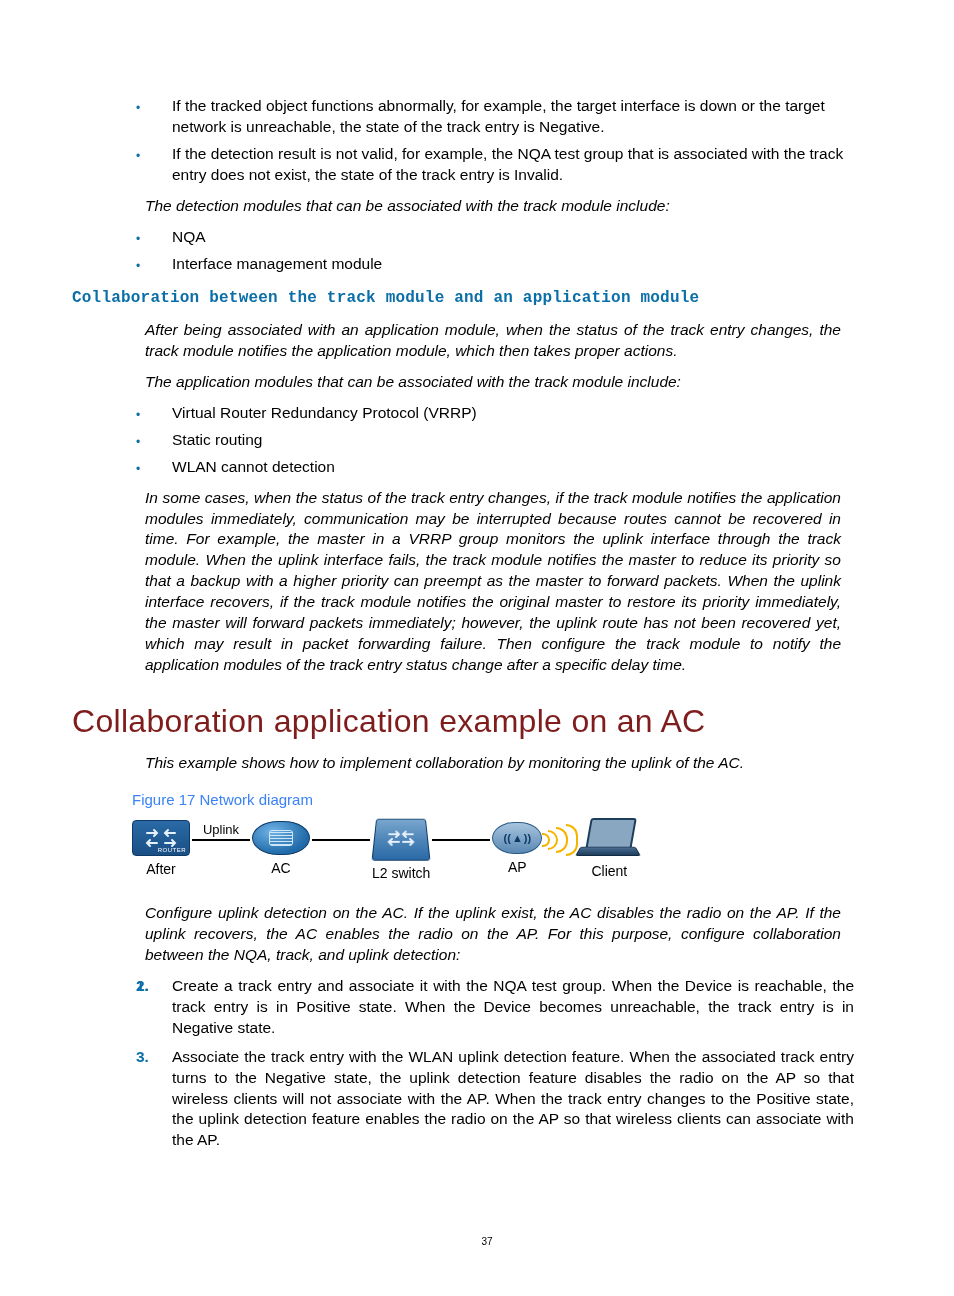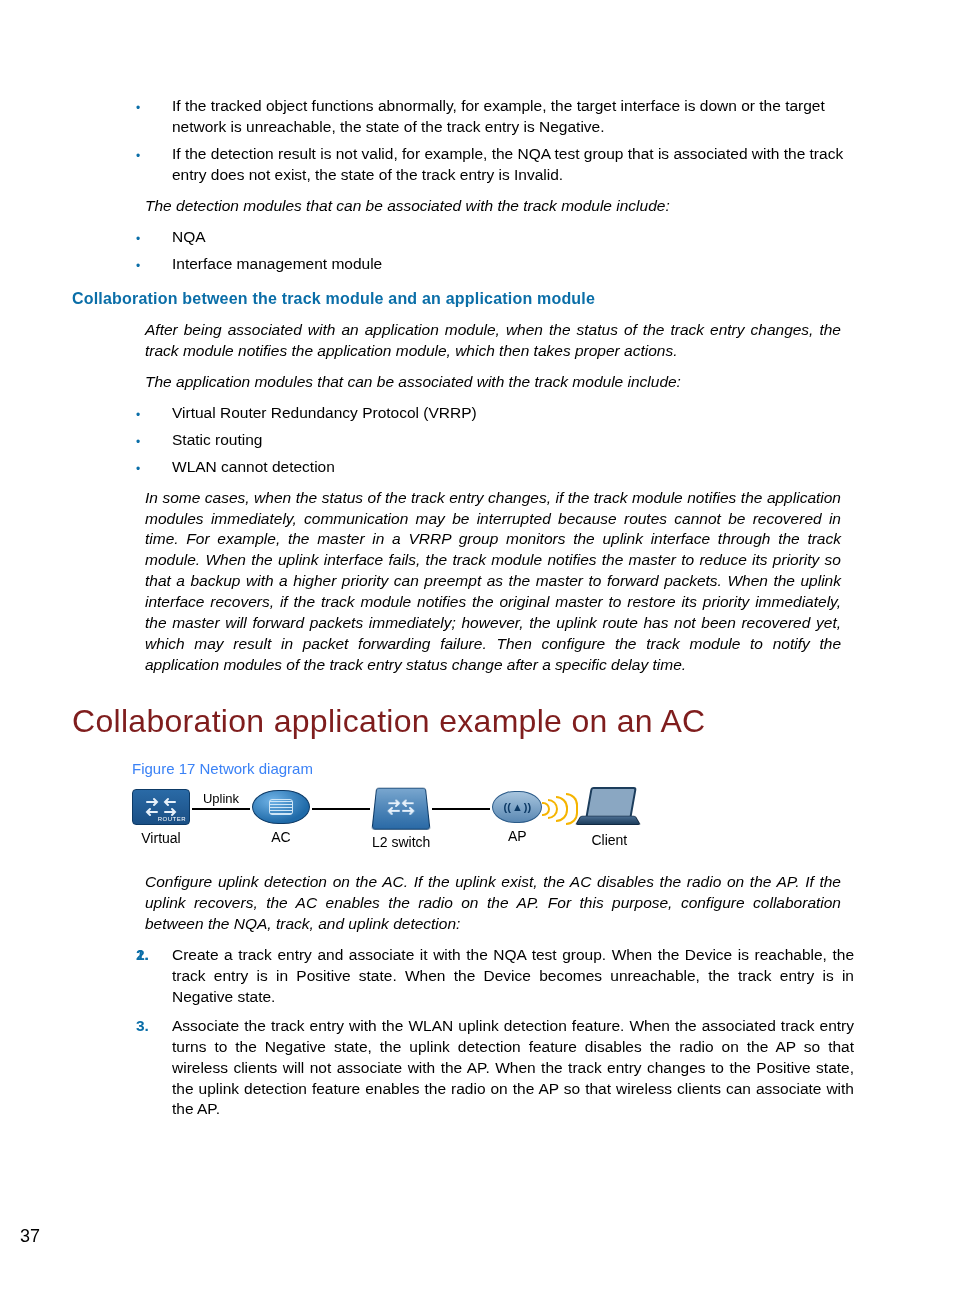--- a/index.html
+++ b/index.html
@@ -44,20 +44,21 @@
     margin: 10px 13px;
     font-style: italic;
   }
   .just { text-align: justify; }
   h3.sub {
     color: #0a6ea8;
     font-weight: bold;
     font-size: 16px;
     margin: 14px 0 8px 0;
     letter-spacing: 0.2px;
+    font-family: Liberation Mono, monospace;
   }
   h2.section {
     color: #7f1d1d;
     font-weight: 300;
     font-size: 32px;
     margin: 24px 0 8px -60px;
     letter-spacing: 0.3px;
   }
   .figcap {
     color: #3b82f6;
@@ -80,21 +81,22 @@
     position: absolute;
     left: 4px;
     top: 0;
     color: #0a6ea8;
     font-weight: bold;
   }
   .page-number {
     position: absolute;
     left: 0; right: 0;
     bottom: 48px;
-    font-size: 18px;
+    text-align: center;
+    font-size: 10px;
     padding-left: 20px;
   }
   
   .diagram {
     display: flex;
     align-items: center;
     gap: 0;
     margin: 4px 0 20px 0;
   }
   .node {
@@ -238,37 +240,38 @@
     <ul class="bullets">
       <li>Virtual Router Redundancy Protocol (VRRP)</li>
       <li>Static routing</li>
       <li>WLAN cannot detection</li>
     </ul>
 
     <div class="para just">In some cases, when the status of the track entry changes, if the track module notifies the application modules immediately, communication may be interrupted because routes cannot be recovered in time. For example, the master in a VRRP group monitors the uplink interface through the track module. When the uplink interface fails, the track module notifies the master to reduce its priority so that a backup with a higher priority can preempt as the master to forward packets. When the uplink interface recovers, if the track module notifies the original master to restore its priority immediately, the master will forward packets immediately; however, the uplink route has not been recovered yet, which may result in packet forwarding failure. Then configure the track module to notify the application modules of the track entry status change after a specific delay time.</div>
 
     <h2 class="section">Collaboration application example on an AC</h2>
 
+    <div class="para">This example shows how to implement collaboration by monitoring the uplink of the AC.</div>
 
     <div class="figcap">Figure 17 Network diagram</div>
 
     <div class="diagram">
       <div class="node">
         <div class="router">
           <svg viewBox="0 0 36 22">
               <g stroke="#e7f1fb" stroke-width="2" fill="none" stroke-linecap="round">
             <path d="M4 6 L14 6 M11 3 L14 6 L11 9"></path>
             <path d="M32 6 L22 6 M25 3 L22 6 L25 9"></path>
             <path d="M4 16 L14 16 M7 13 L4 16 L7 19"></path>
             <path d="M32 16 L22 16 M29 13 L32 16 L29 19"></path>
           </g>
             </svg>
           <span class="tag">ROUTER</span>
         </div>
-        <div class="nodelabel">Virtual</div>
+        <div class="nodelabel">After</div>
       </div>
 
       <div class="link lbl" style="width:58px" data-label="Uplink"></div>
 
       <div class="node">
         <div class="ac"></div>
         <div class="nodelabel">AC</div>
       </div>
 
       <div class="link" style="width:58px"></div>

